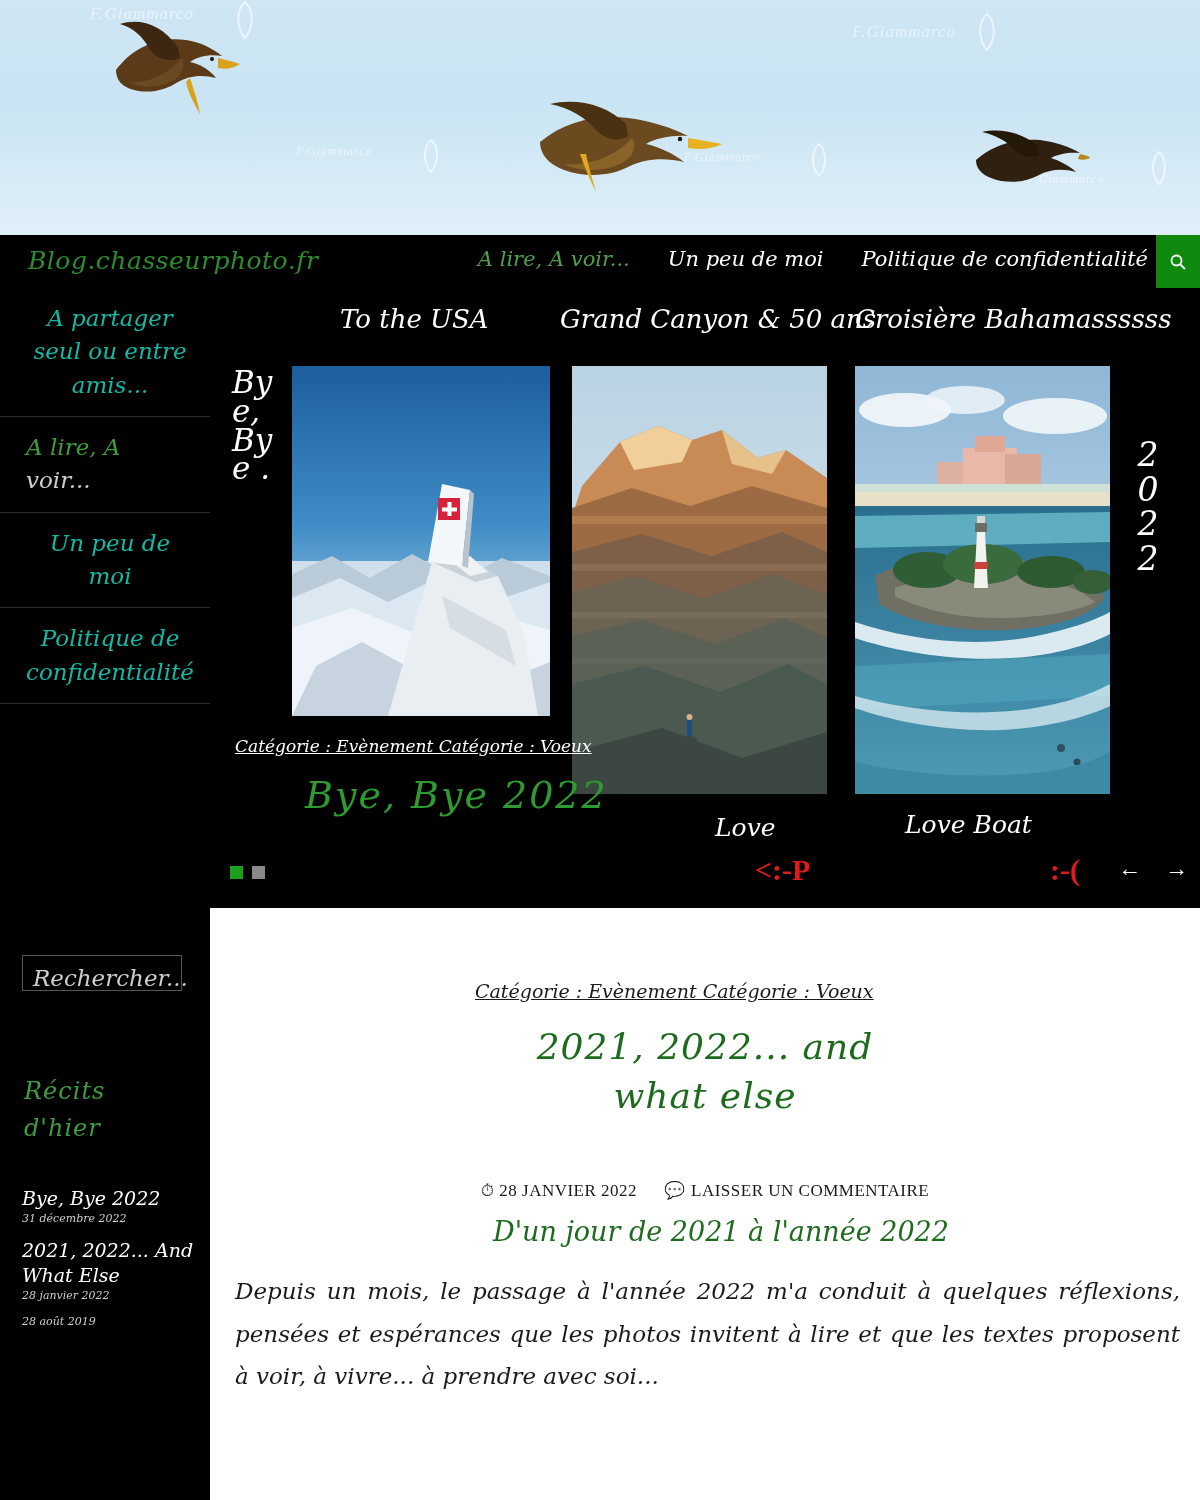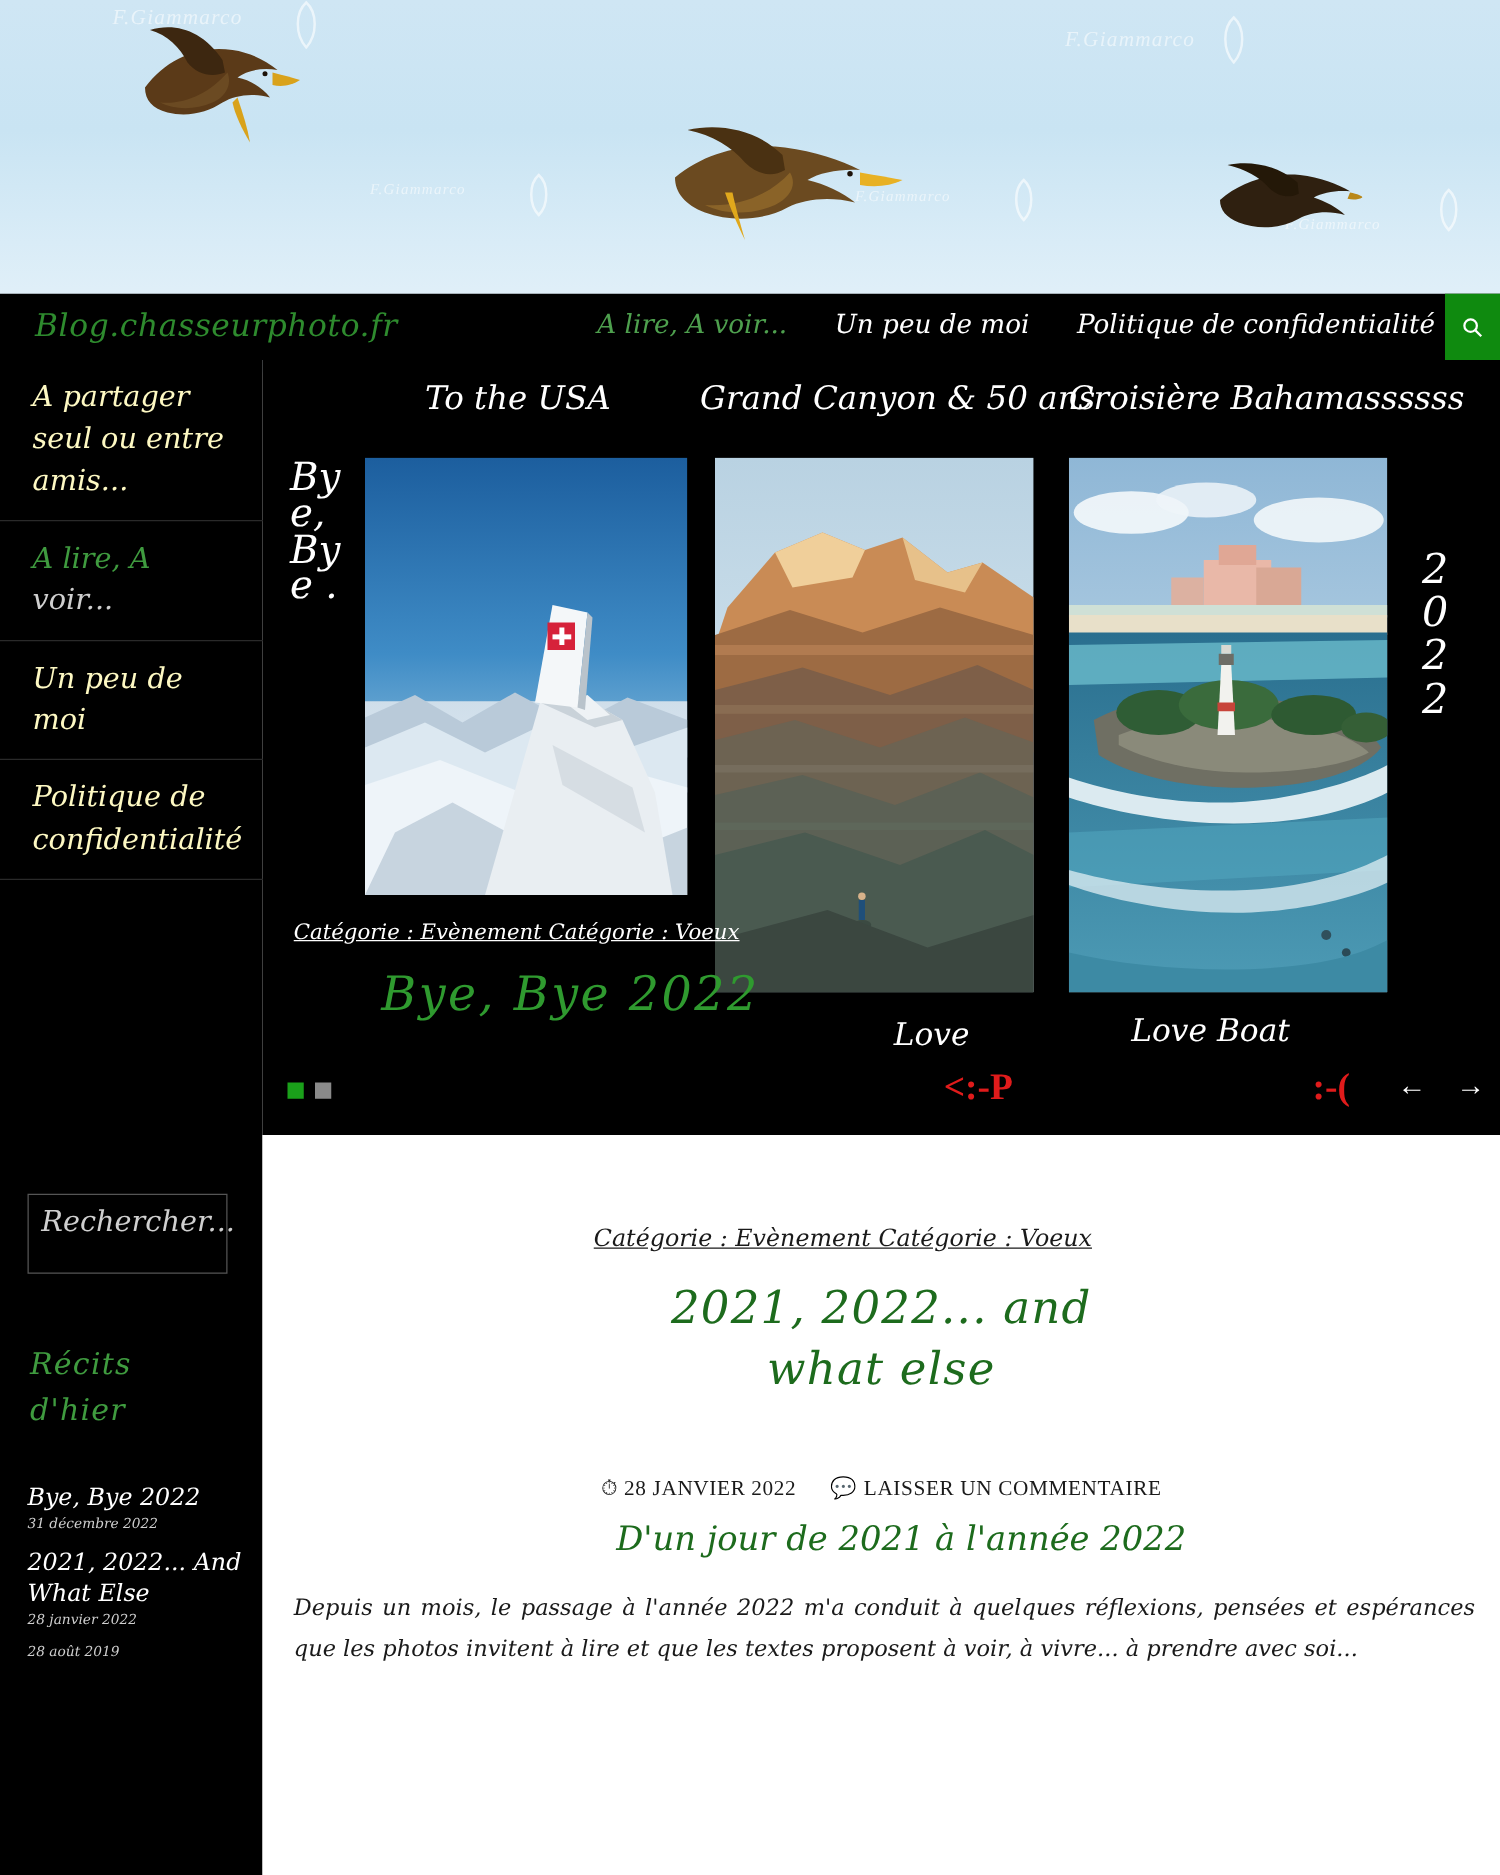--- a/index.html
+++ b/index.html
@@ -57,21 +57,21 @@
   .side-top {
     position:absolute; left:0; top:288px; width:210px; height:620px;
     background:#000; color:#fff;
   }
   .side-item {
     padding:14px 16px 14px 26px;
     font-style:italic; font-size:23px; line-height:1.45;
     font-family:"DejaVu Serif", serif;
     border-bottom:1px solid #2a2a2a;
   }
-  .side-item.white { color:#fef9c3; }
+  .side-item.white { color:#14b8a6;text-align:center; }
   .side-item.green  { color:#3f9b3f; }
   .side-item.green .sub { color:#cfcfcf; }
   .side-item .l2 { display:block; }
 
   
   .hero {
     position:absolute; left:210px; top:288px; width:990px; height:620px;
     background:#000; overflow:hidden;
   }
   .hero-titles {
@@ -139,21 +139,21 @@
     position:absolute; right:12px; top:568px; display:flex; gap:24px;
     color:#fff; font-size:23px;
   }
 
   
   .side-bottom {
     position:absolute; left:0; top:908px; width:210px; height:592px;
     background:#000; color:#fff;
   }
   .searchbox {
-    position:absolute; left:22px; top:47px; width:160px; height:64px;
+    position:absolute; left:22px; top:47px; width:160px; height:36px;
     background:#000; border:1px solid #555;
     color:#cfcfcf; font-style:italic; font-size:23px;
     padding:9px 10px;
     font-family:"DejaVu Serif", serif;
   }
   .widget-title {
     position:absolute; left:24px; top:165px;
     color:#3f9b3f; font-style:italic; font-size:24px; line-height:1.55;
     letter-spacing:1px;
     font-family:"DejaVu Serif", serif;
@@ -195,21 +195,21 @@
   }
   .art-meta .sep { display:inline-block; width:18px; }
   .art-sub {
     position:absolute; left:16px; top:308px; width:990px;
     text-align:center; color:#1d6b1d;
     font-style:italic; font-size:27px;
     font-family:"DejaVu Serif", serif;
   }
   .art-body {
     position:absolute; left:25px; top:362px; width:945px;
-    font-style:italic; font-size:18px; line-height:1.85;
+    font-style:italic; font-size:23px; line-height:1.85;
     text-align:justify;
     font-family:"DejaVu Serif", serif;
   }
 </style>
 </head>
 <body>
 
 <div class="page">
 
   <div class="banner">

